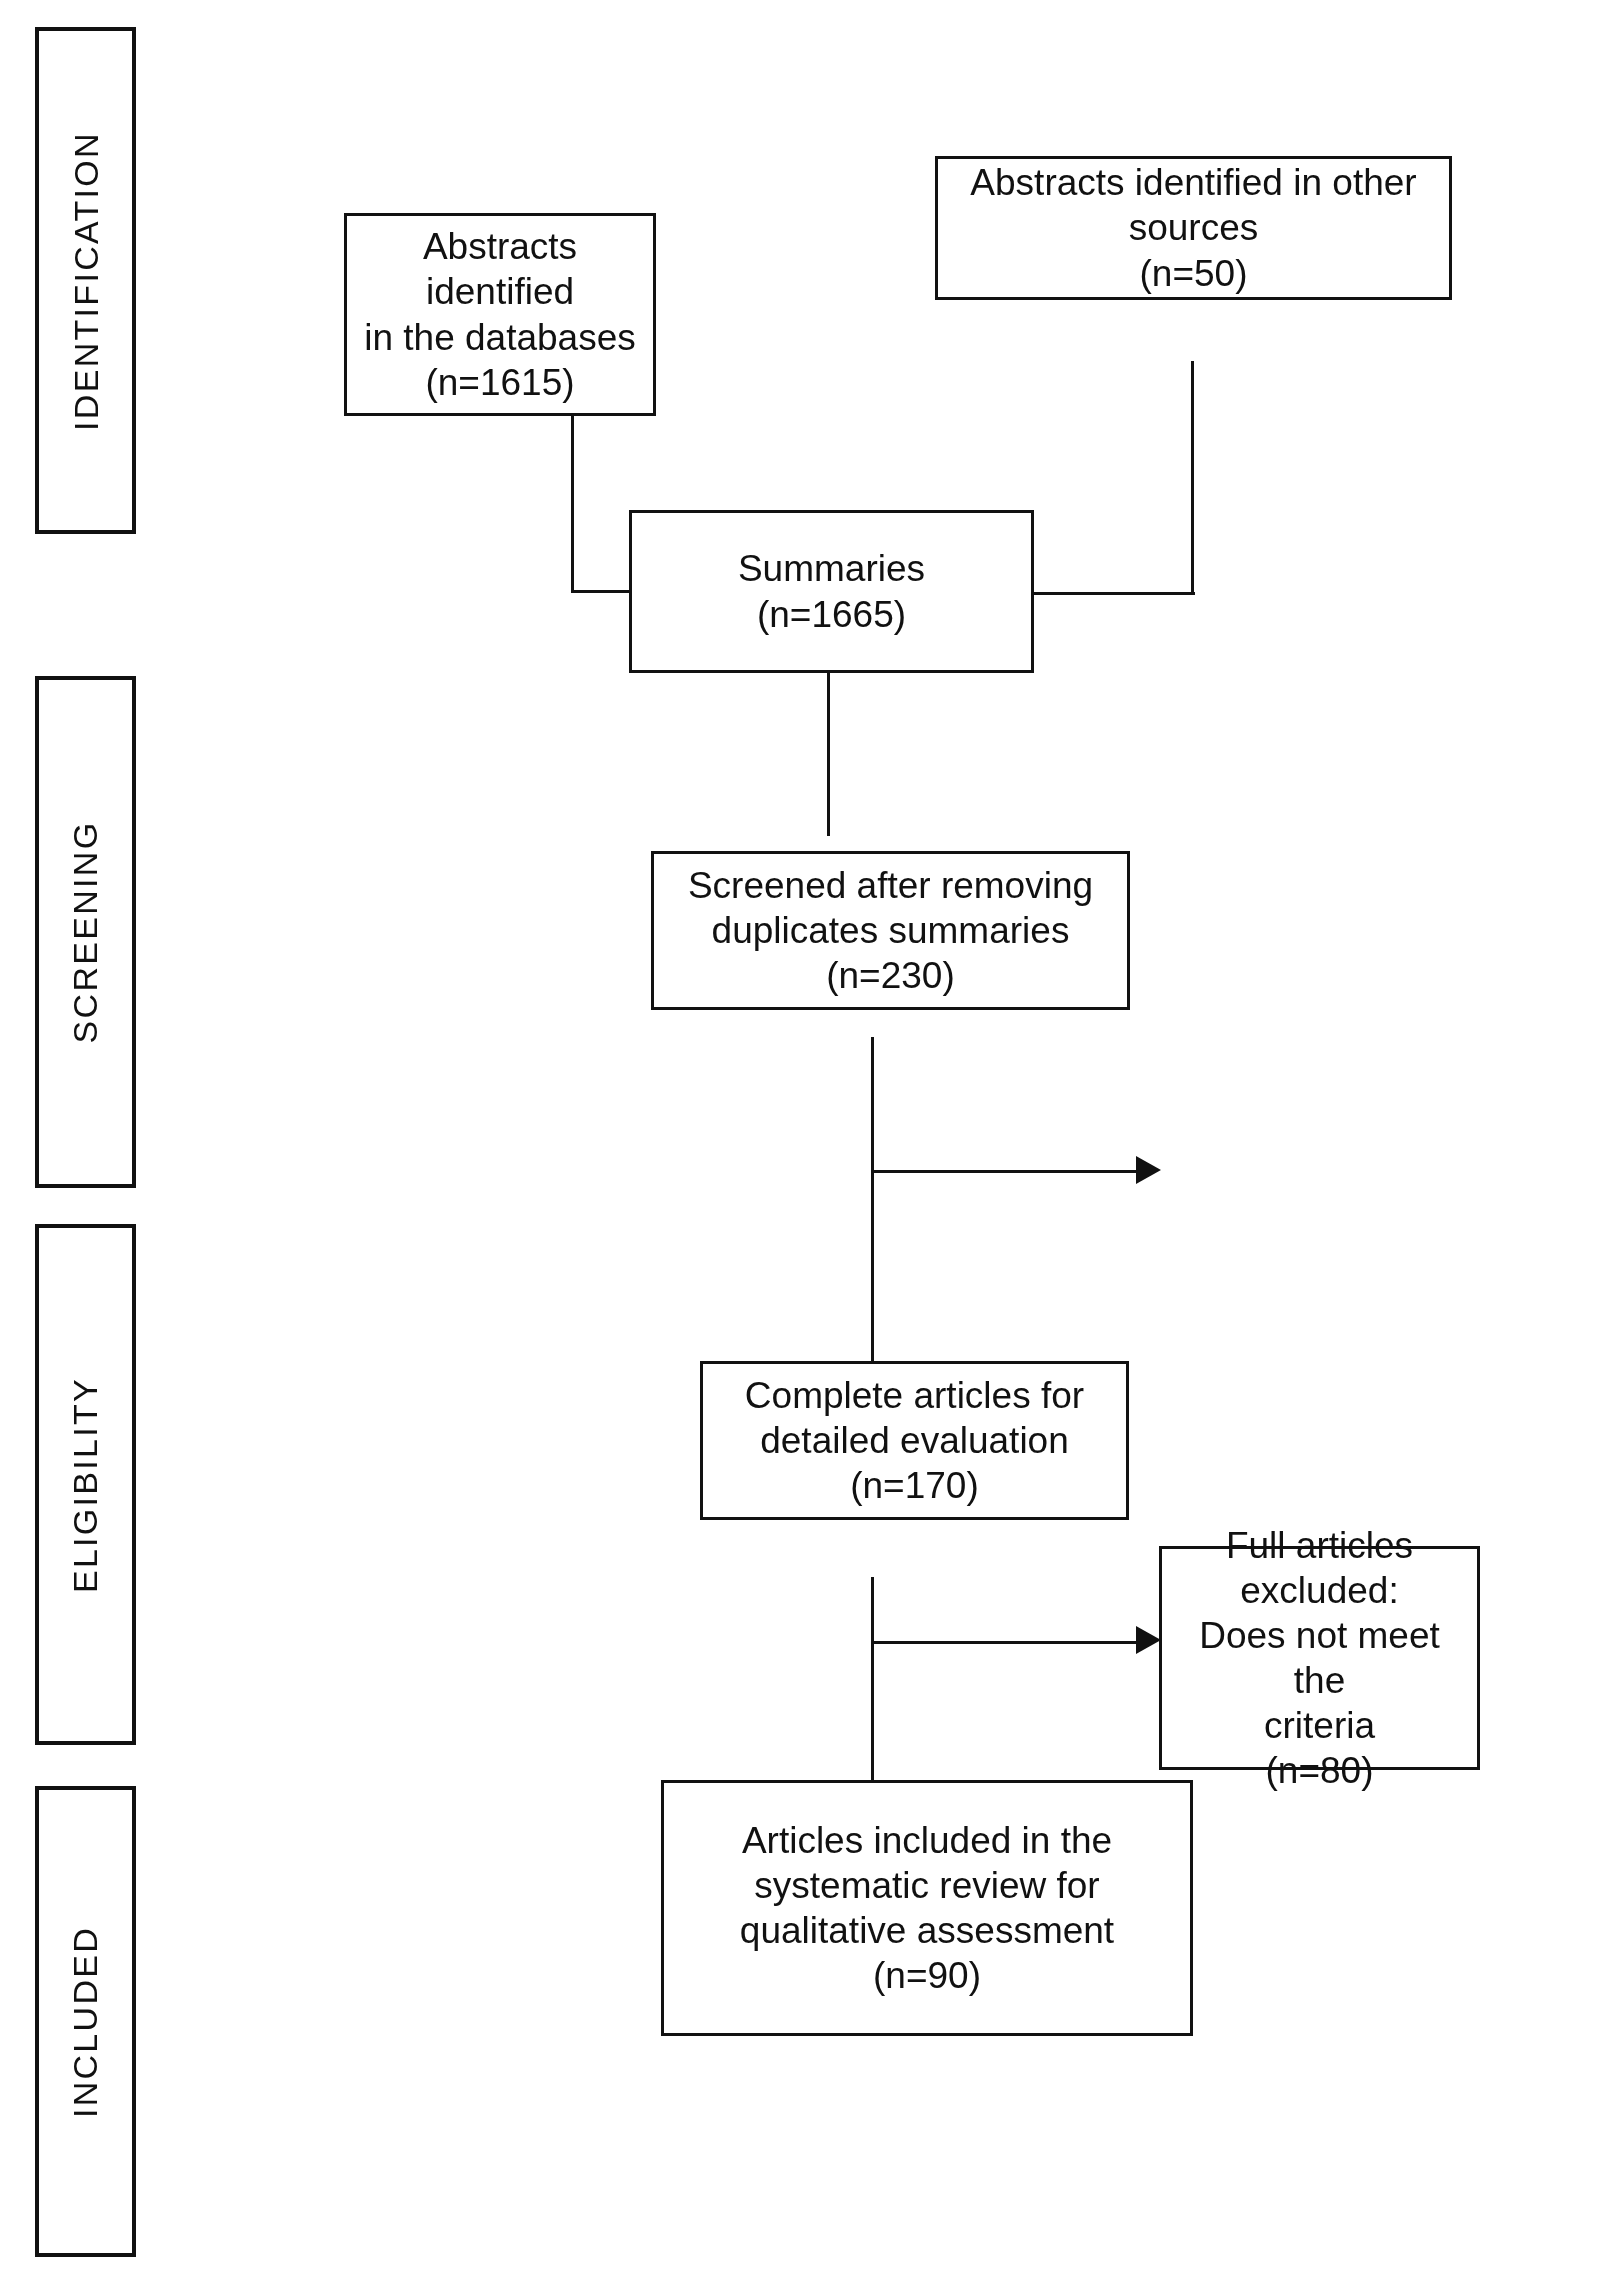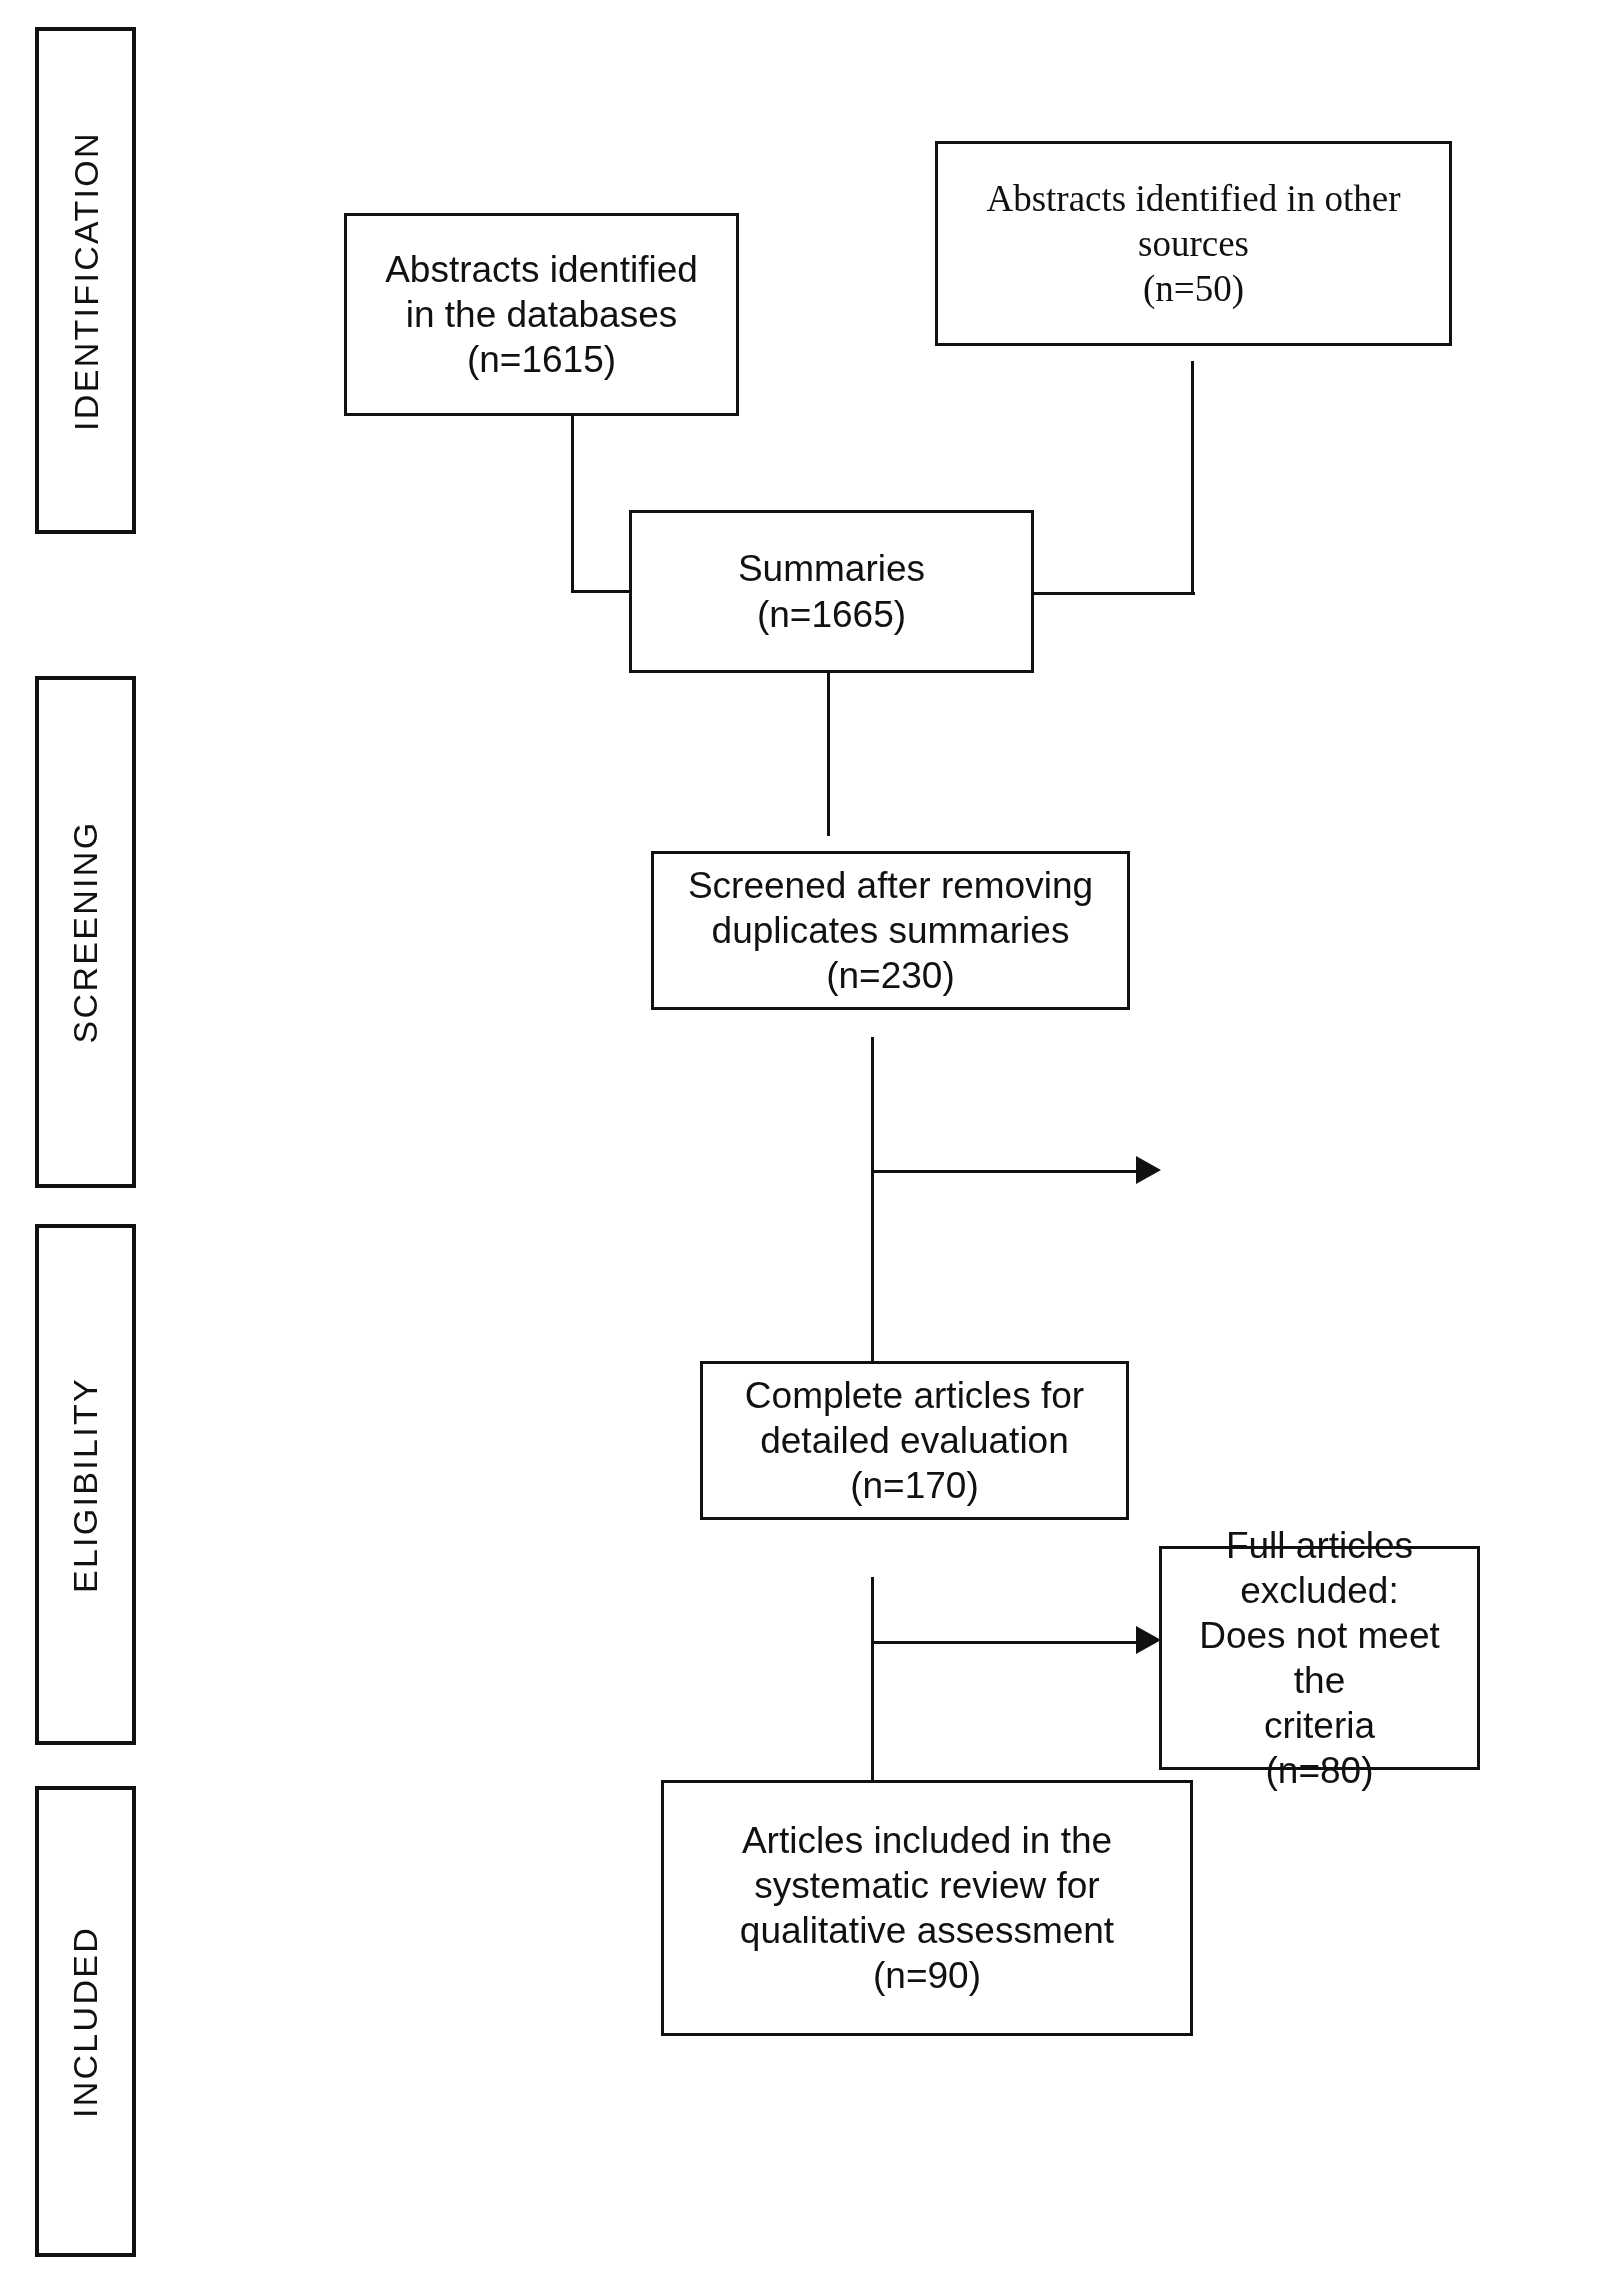--- a/index.html
+++ b/index.html
@@ -108,27 +108,27 @@
   <div class="conn-v" style="left:827px; top:672px; height:164px;"></div>
 
   <div class="conn-v" style="left:871px; top:1037px; height:365px;"></div>
   <div class="conn-h" style="left:871px; top:1170px; width:265px;"></div>
   <div class="arrowhead" style="left:1136px; top:1156px;"></div>
 
   <div class="conn-v" style="left:871px; top:1577px; height:206px;"></div>
   <div class="conn-h" style="left:871px; top:1641px; width:265px;"></div>
   <div class="arrowhead" style="left:1136px; top:1626px;"></div>
 
-  <div class="node" style="left:344px; top:213px; width:395px; height:203px;">
+  <div class="node" style="left:344px; top:213px; width:312px; height:203px;">
     <span class="node-text">Abstracts identified
 in the databases
 (n=1615)</span>
   </div>
 
-  <div class="node" style="left:935px; top:141px; width:517px; height:205px;font-family:Liberation Serif, serif;">
+  <div class="node" style="left:935px; top:156px; width:517px; height:144px;">
     <span class="node-text">Abstracts identified in other
 sources
 (n=50)</span>
   </div>
 
   <div class="node" style="left:629px; top:510px; width:405px; height:163px;text-align:center;">
     <span class="node-text">Summaries
 (n=1665)</span>
   </div>
 

